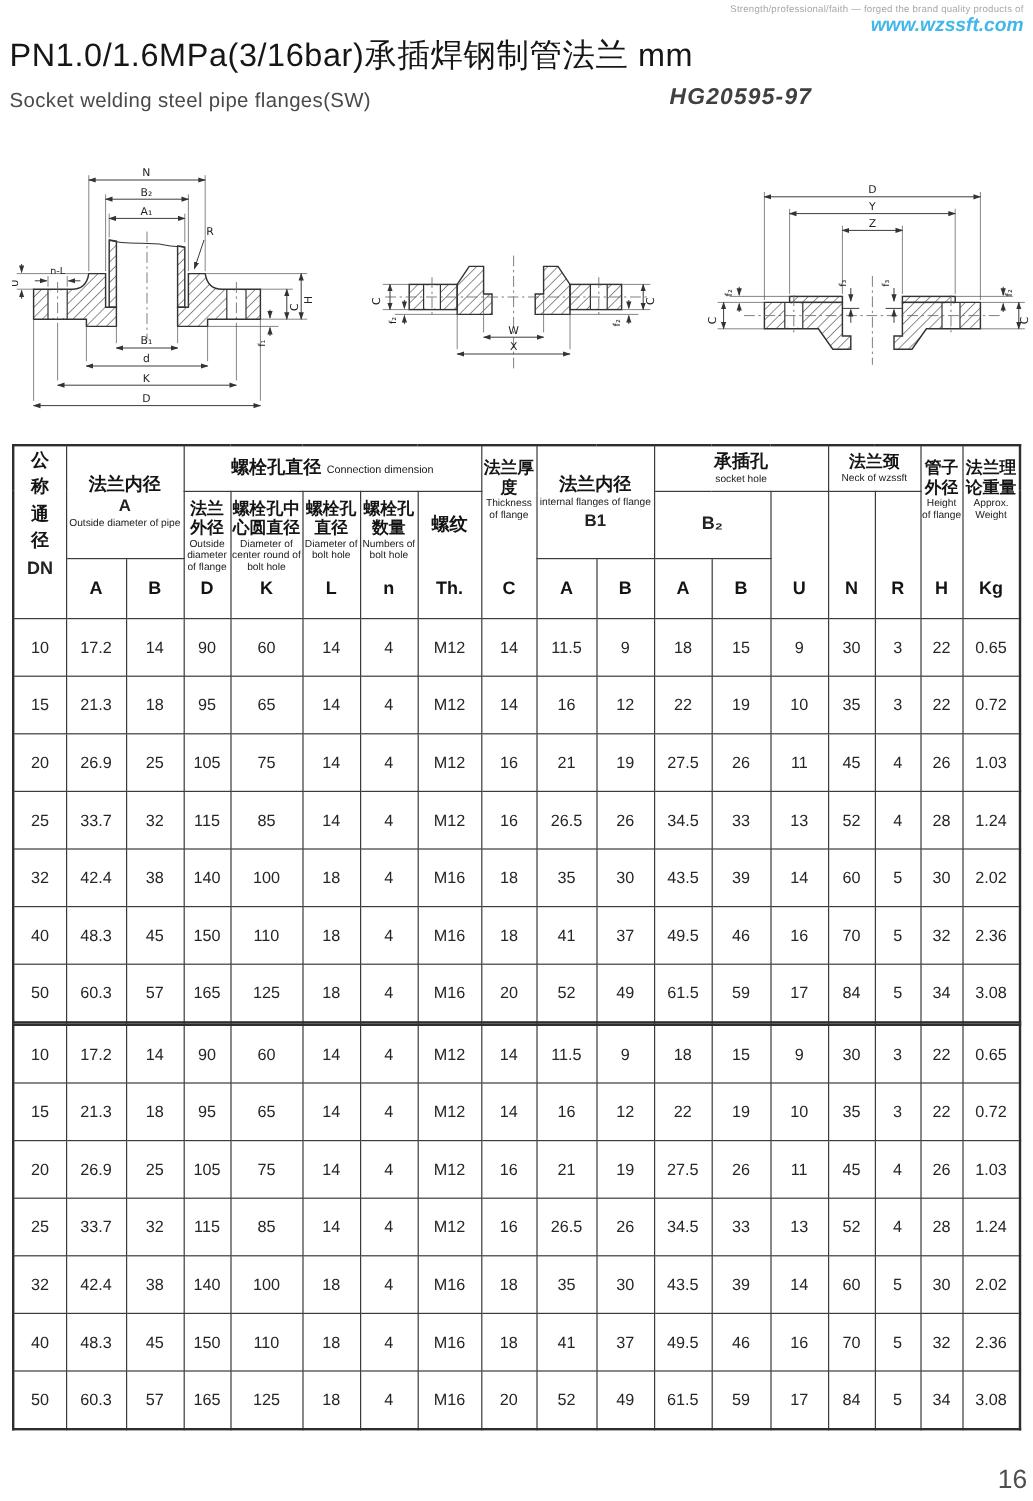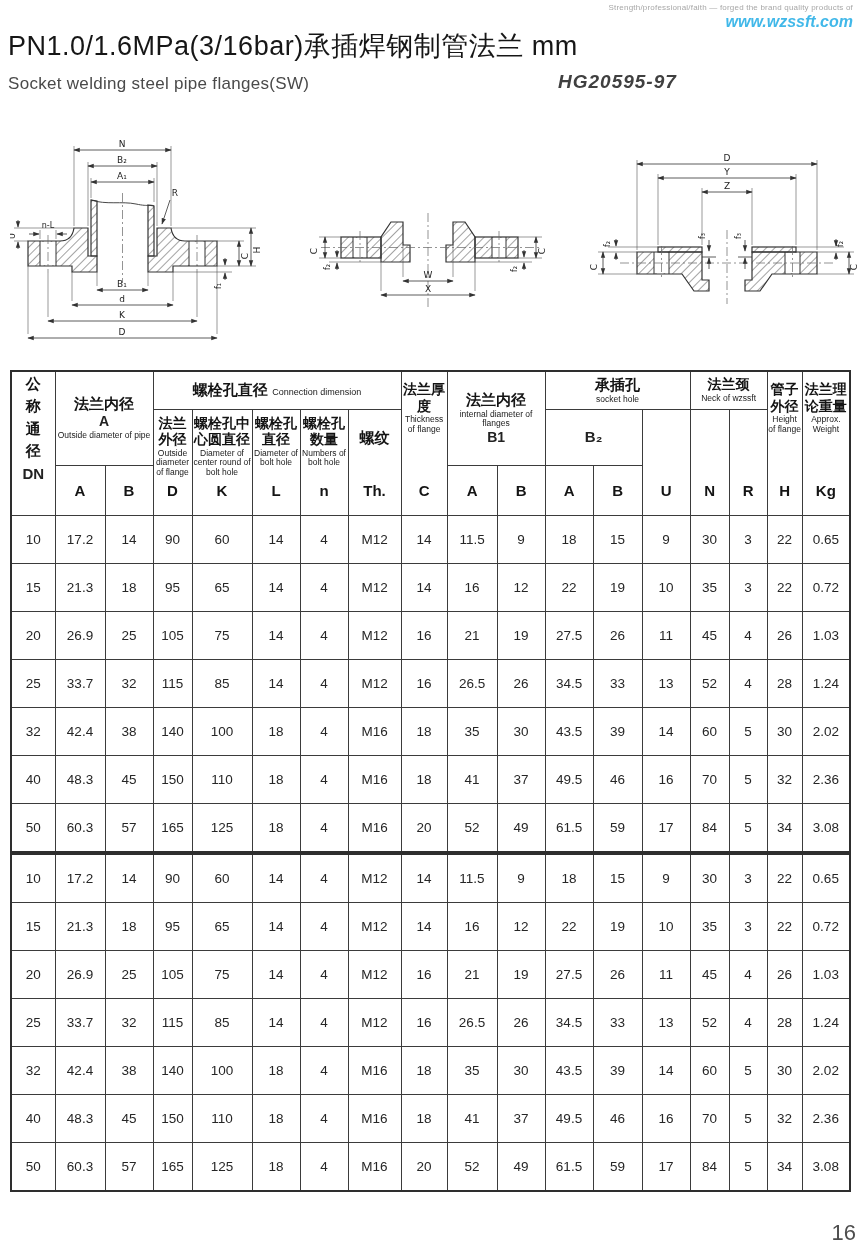--- a/index.html
+++ b/index.html
@@ -305,21 +305,21 @@
               <div class="topblock">
                 <div class="zh">法兰厚度</div>
                 <div class="en">Thickness of flange</div>
               </div>
               <div class="letter">C</div>
             </div>
           </th>
           <th colspan="2" rowspan="2">
             <div class="stack">
               <div class="zh big">法兰内径</div>
-              <div class="en">internal diameter of flanges</div>
+              <div class="en">internal flanges of flange</div>
               <div class="sym">B1</div>
             </div>
           </th>
           <th colspan="3">
             <div class="zh big">承插孔</div>
             <div class="en">socket hole</div>
           </th>
           <th colspan="2">
             <div class="zh">法兰颈</div>
             <div class="en">Neck of wzssft</div>

